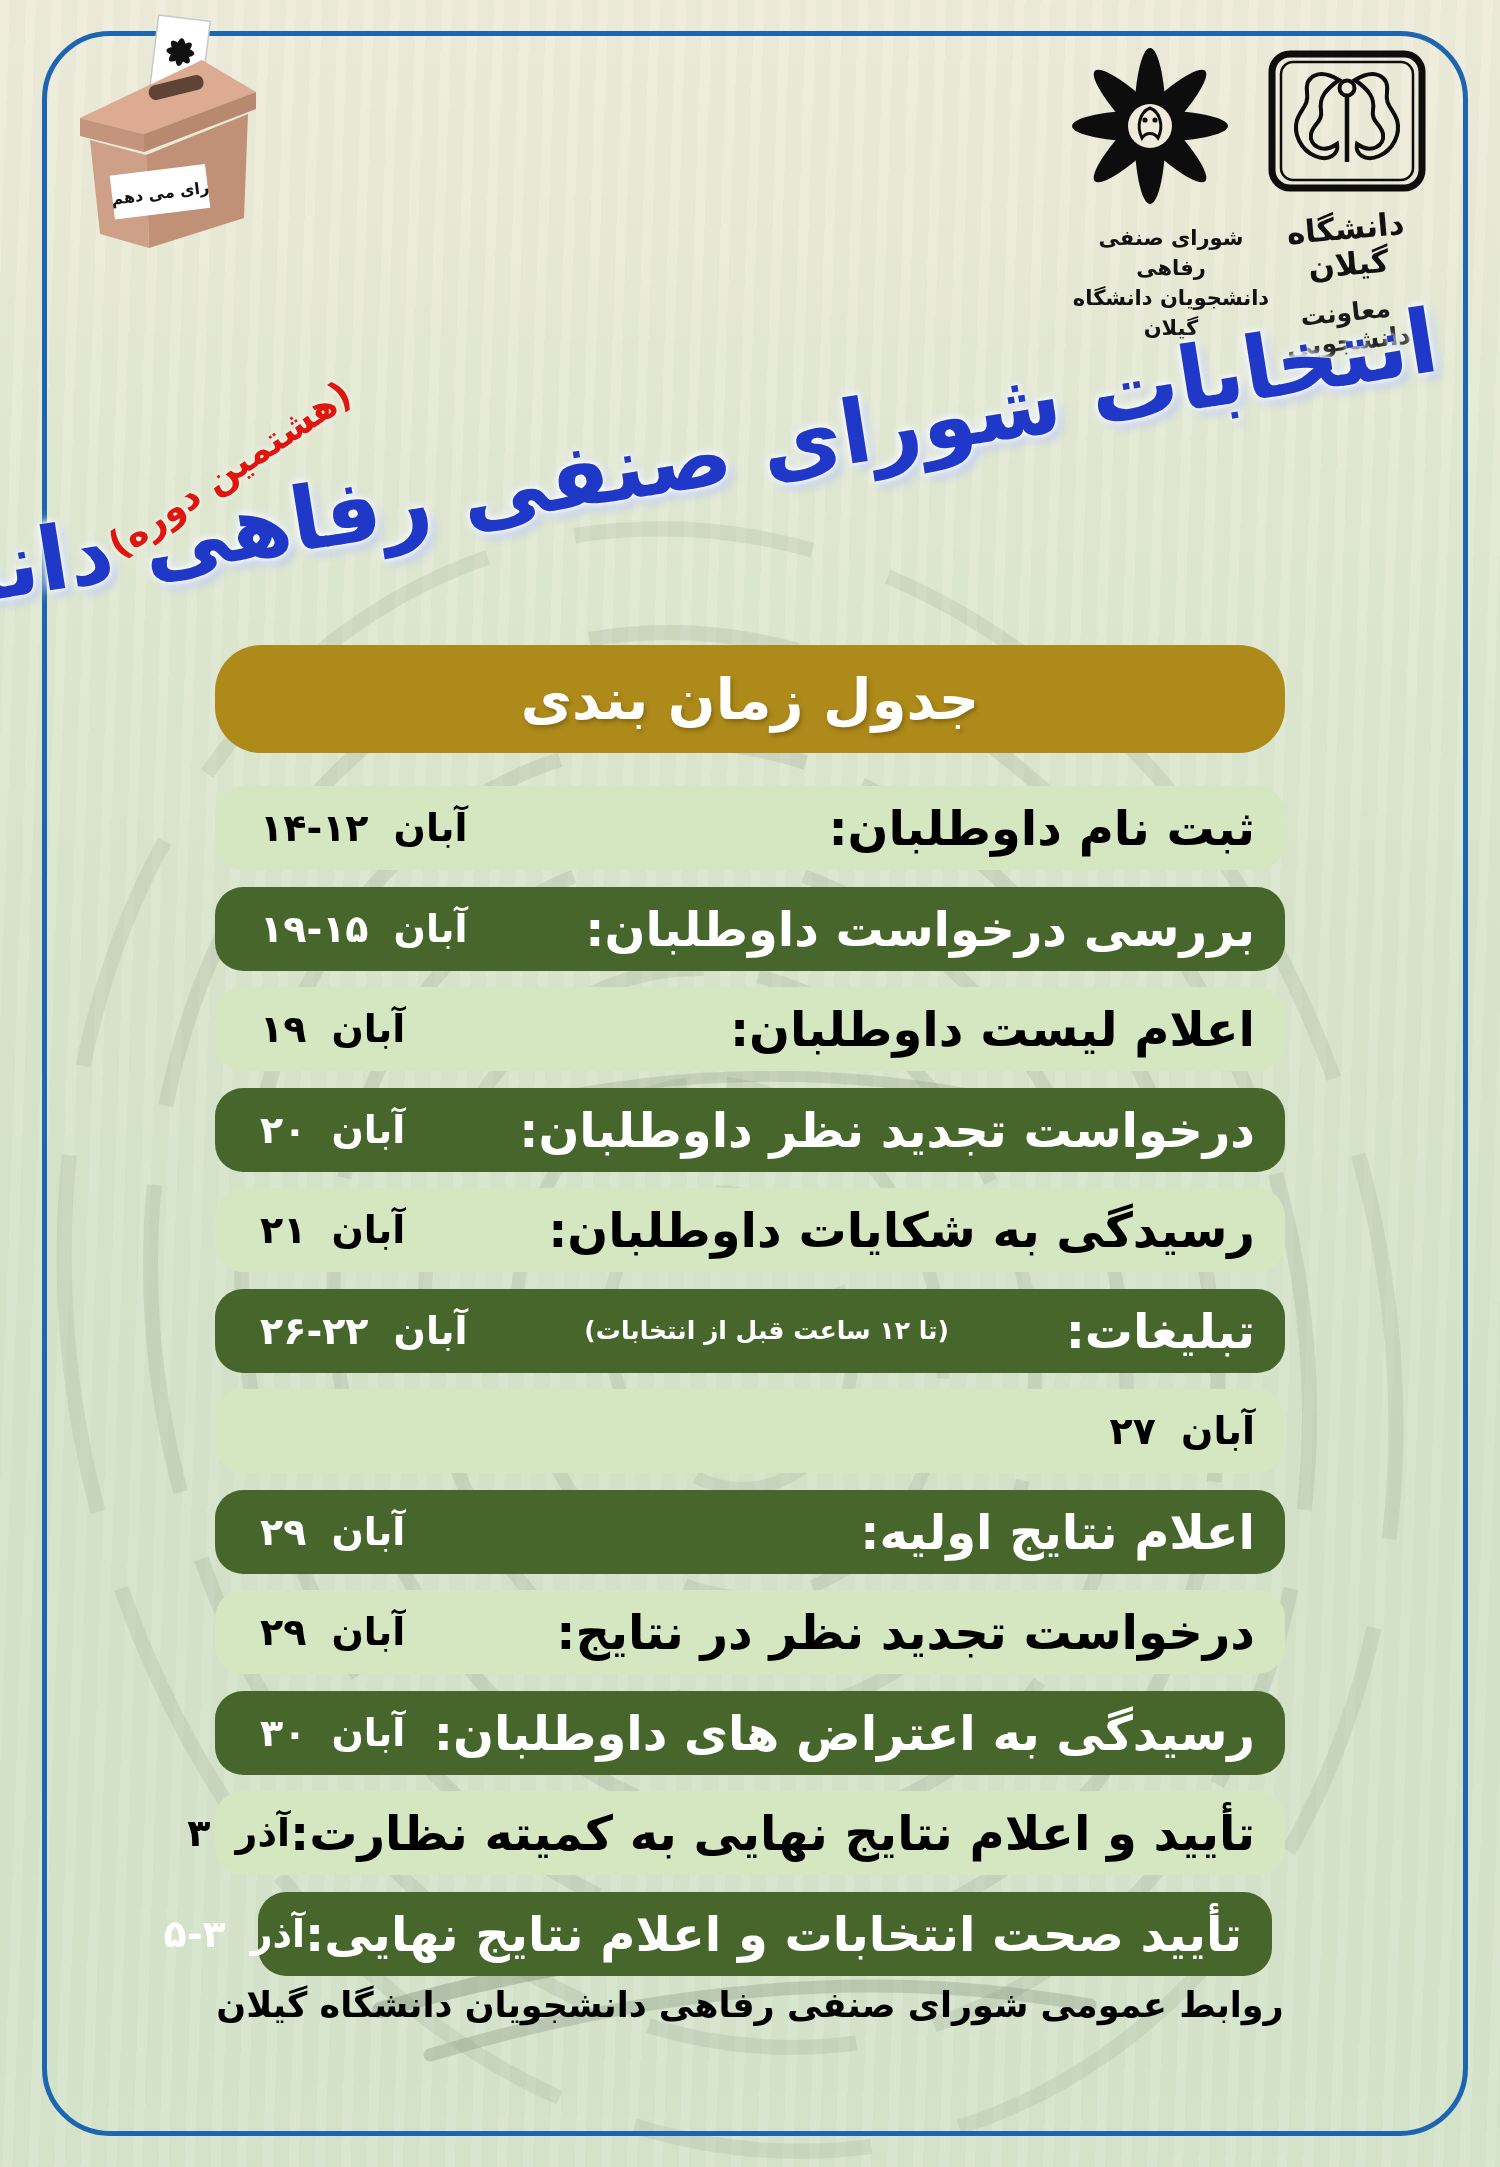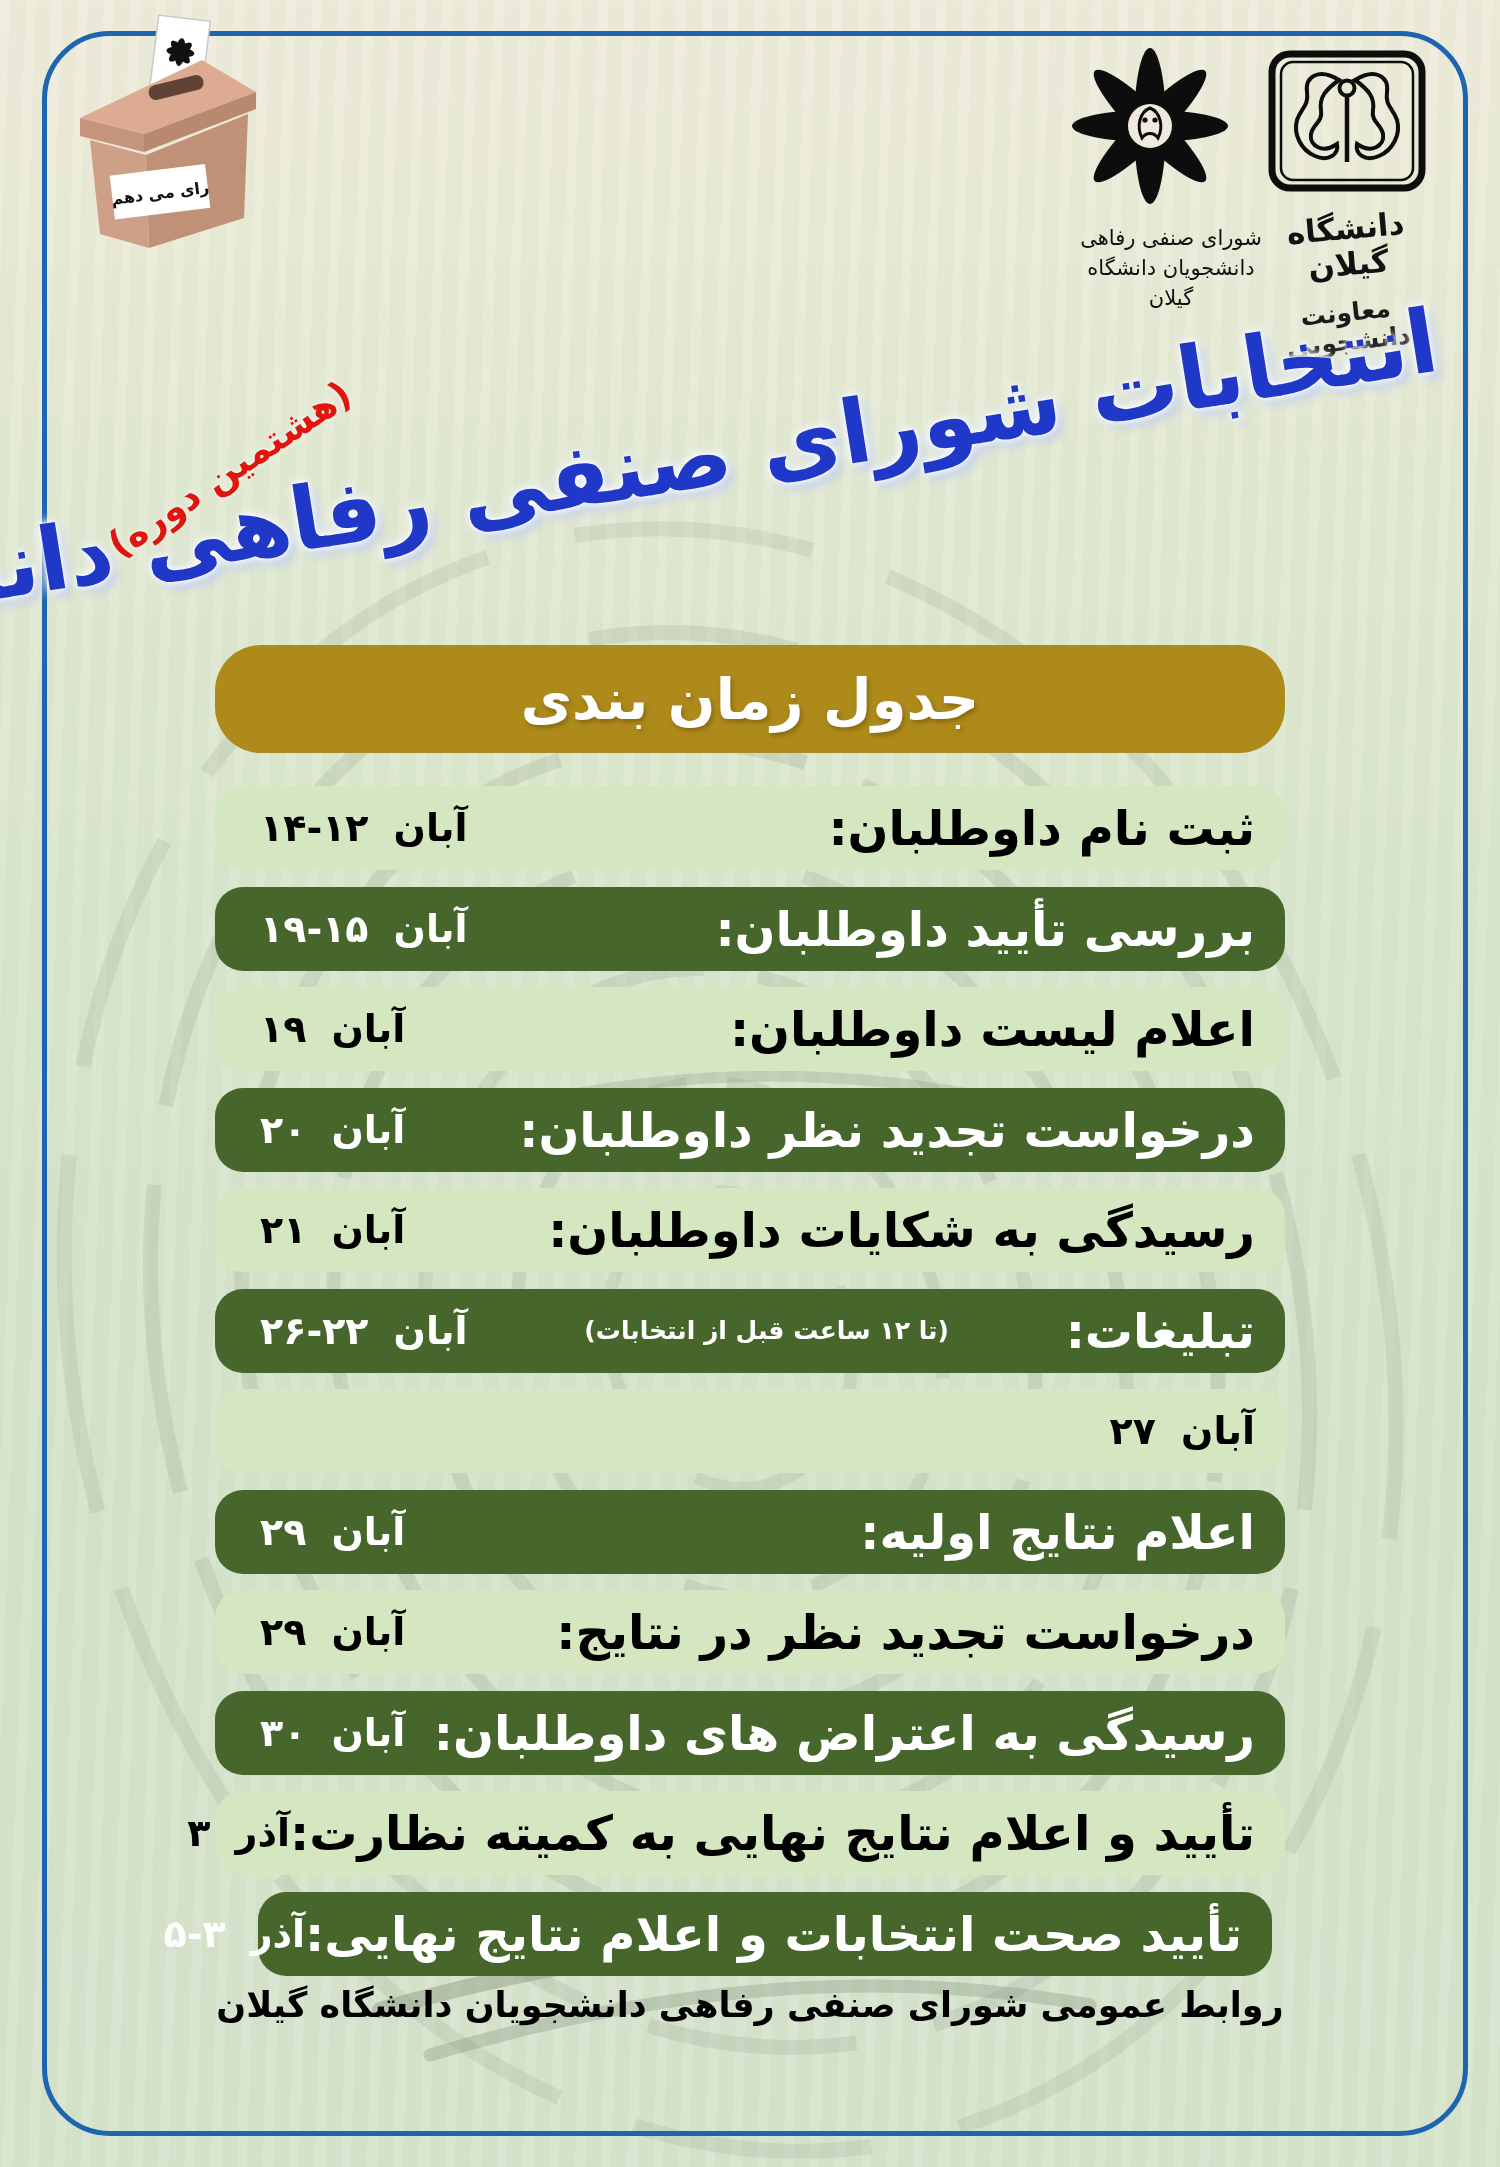--- a/index.html
+++ b/index.html
@@ -23,21 +23,21 @@
 
   
   .fingerprint{position:absolute;left:0;top:0;z-index:1;}
 
   
   .ballot{position:absolute;left:50px;top:10px;width:230px;height:245px;z-index:6;}
 
   
   .council-block{position:absolute;left:1020px;top:38px;width:260px;text-align:center;z-index:3;}
   .council-flower{display:block;margin:0 auto;}
-  .council-cap{font-weight:normal;font-size:21px;color:#111;line-height:30px;direction:rtl;margin-left:42px;}
+  .council-cap{font-weight:bold;font-size:21px;color:#111;line-height:30px;direction:rtl;margin-left:42px;}
   .uni-block{position:absolute;left:1252px;top:50px;width:190px;text-align:center;z-index:3;}
   .uni-name{font-weight:bold;font-size:31px;color:#111;direction:rtl;margin-top:14px;transform:rotate(-5deg);}
   .uni-deputy{font-weight:bold;font-size:25px;color:#1a1a1a;direction:rtl;margin-top:16px;transform:rotate(-6deg);}
 
   
   .main-title{
     position:absolute;left:45px;top:398px;width:1400px;z-index:3;
     transform:rotate(-9deg);direction:rtl;text-align:center;white-space:nowrap;
     font-size:88px;font-weight:bold;color:#2038c8;
     text-shadow:0 0 4px #ffffff,0 0 9px #ffffff,0 0 14px #e8eef9,5px 7px 10px #b9c7ea;
@@ -172,21 +172,21 @@
   <div class="row light">
     <span class="row-label">ثبت نام داوطلبان:</span>
 
     <span class="row-date">
       <span class="date-day" dir="ltr">۱۴-۱۲</span>
       <span class="date-month" dir="rtl">آبان</span>
     </span>
   </div>
 
   <div class="row dark">
-    <span class="row-label">بررسی تأیید داوطلبان:</span>
+    <span class="row-label">بررسی درخواست داوطلبان:</span>
 
     <span class="row-date">
       <span class="date-day" dir="ltr">۱۹-۱۵</span>
       <span class="date-month" dir="rtl">آبان</span>
     </span>
   </div>
 
   <div class="row light">
     <span class="row-label">اعلام لیست داوطلبان:</span>
 

